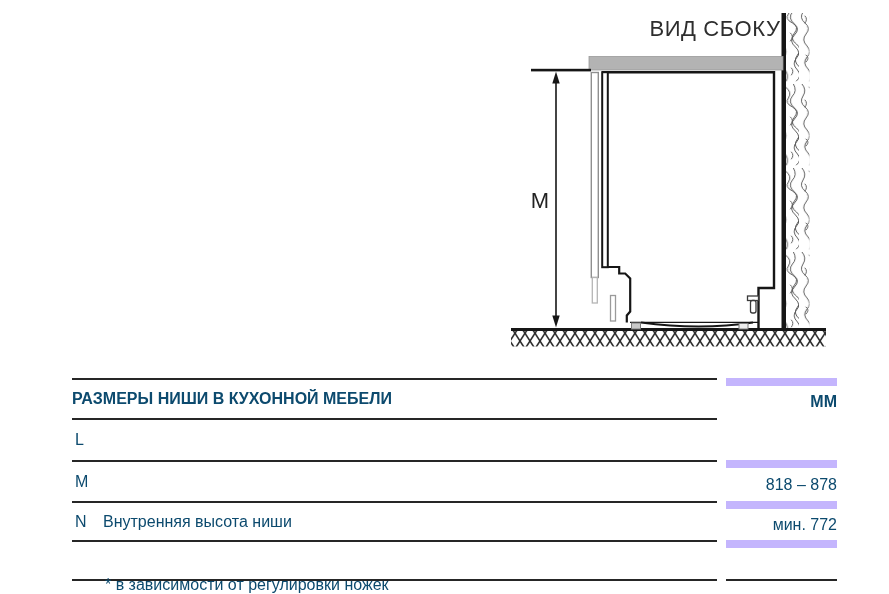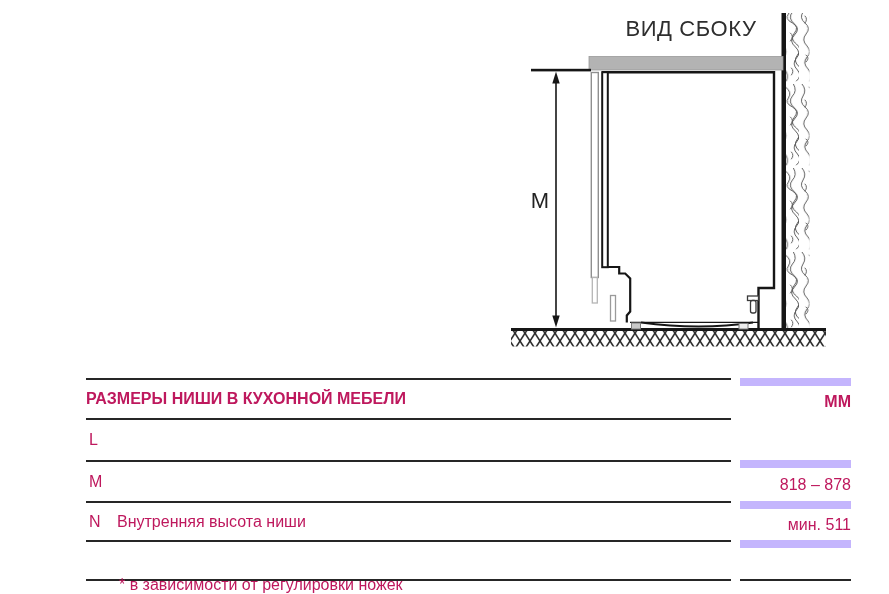--- a/index.html
+++ b/index.html
@@ -8,33 +8,33 @@
     font-family: "Liberation Sans", sans-serif;
     color: #1a1a1a;
     position: relative;
     overflow: hidden;
   }
   .page { position: absolute; inset: 0; background: #fff; }
 
   
   .drawing-svg { position: absolute; left: 490px; top: 0; }
   .diagram-title {
-    position: absolute; left: 624px; top: 16px; width: 134px;
+    position: absolute; left: 648px; top: 16px; width: 134px;
     text-align: center; font-size: 22px; letter-spacing: 0.6px;
     color: #2e2e2e; white-space: nowrap;
   }
   .dim-label {
     position: absolute; left: 527px; top: 188px; width: 26px;
     text-align: center; font-size: 22px; color: #222;
   }
 
   
   .spec-table {
-    position: absolute; left: 86px; top: 378px; width: 765px;
-    font-size: 16px; color: #be185d;
+    position: absolute; left: 72px; top: 378px; width: 765px;
+    font-size: 16px; color: #0c4a6e;
   }
   .trow { display: flex; align-items: stretch; }
   .c-main {
     width: 645px; border-top: 2px solid #262626;
     display: flex; align-items: center;
   }
   .c-gap { width: 9px; }
   .c-val {
     width: 111px; border-top: 8px solid #c4b5fd;
     display: flex; align-items: center; justify-content: flex-end;
@@ -132,21 +132,21 @@
       <div class="c-gap"></div>
       <div class="c-val">818 – 878</div>
     </div>
 
     <div class="trow r3">
       <div class="c-main">
         <span class="key">N</span>
         <span>Внутренняя высота ниши</span>
       </div>
       <div class="c-gap"></div>
-      <div class="c-val">мин. 511</div>
+      <div class="c-val">мин. 772</div>
     </div>
 
     <div class="trow r4 last">
       <div class="c-main">
         <span class="foot-text">* в зависимости от регулировки ножек</span>
       </div>
       <div class="c-gap"></div>
       <div class="c-val"></div>
     </div>
 

